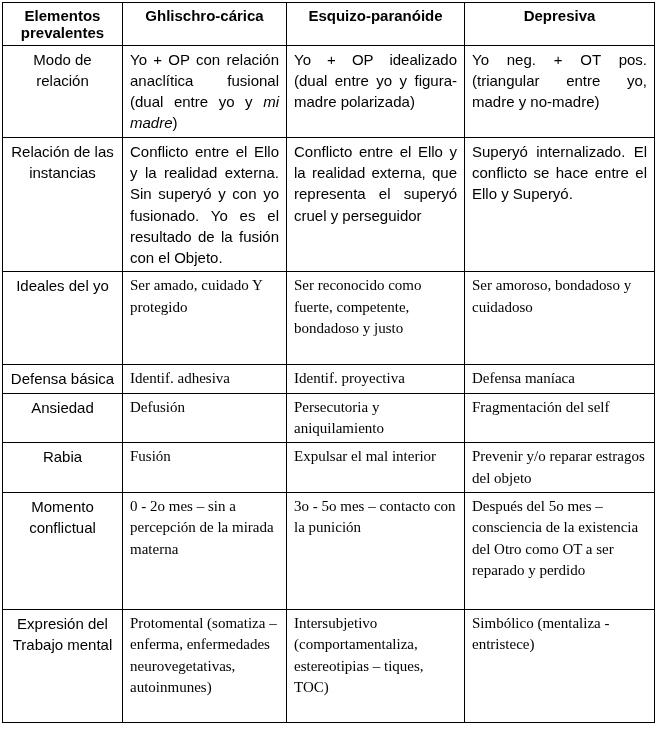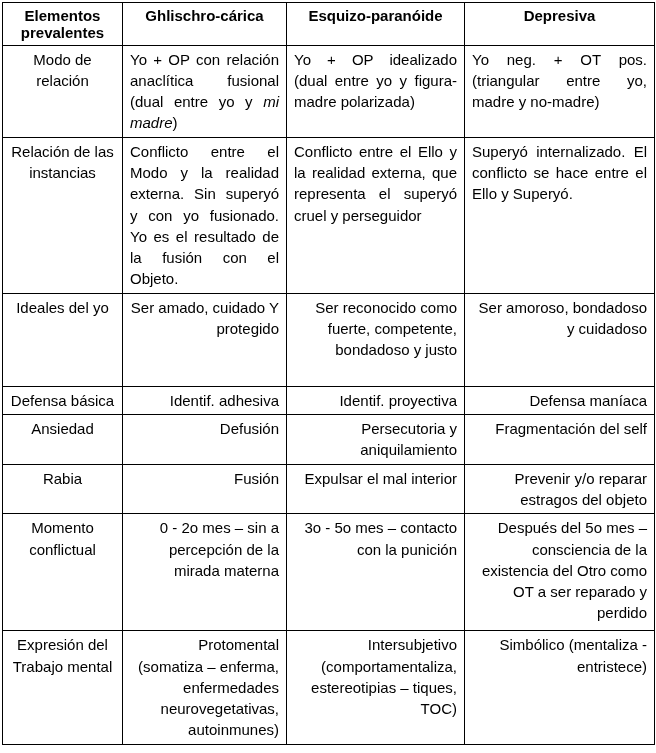--- a/index.html
+++ b/index.html
@@ -35,21 +35,21 @@
     font-weight: bold;
     text-align: center;
     line-height: 1.15;
     padding-top: 4px;
   }
   .label-cell {
     font-weight: normal;
     text-align: center;
     line-height: 1.38;
   }
-  .cent { text-align: right; }
+  .cent { text-align: left; font-family: Liberation Serif, serif; }
   .just { text-align: justify; }
   em { font-style: italic; }
 
   tr.r-header    { height: 36px; }
   tr.r-modo      { height: 90px; }
   tr.r-instancias{ height: 122px; }
   tr.r-ideales   { height: 93px; }
   tr.r-sentimiento{ height: 51px; }
   tr.r-defensa   { height: 25px; }
   tr.r-ansiedad  { height: 45px; }
@@ -79,21 +79,21 @@
 
     <tr class="r-modo">
       <td class="label-cell">Modo de relación</td>
       <td class="just"><span>Yo + OP con relación anaclítica fusional (dual entre yo y </span><em>mi madre</em><span>)</span></td>
       <td class="just">Yo + OP idealizado (dual entre yo y figura-madre polarizada)</td>
       <td class="just">Yo neg. + OT pos. (triangular entre yo, madre y no-madre)</td>
     </tr>
 
     <tr class="r-instancias">
       <td class="label-cell">Relación de las instancias</td>
-      <td class="just">Conflicto entre el Modo y la realidad externa. Sin superyó y con yo fusionado. Yo es el resultado de la fusión con el Objeto.</td>
+      <td class="just">Conflicto entre el Ello y la realidad externa. Sin superyó y con yo fusionado. Yo es el resultado de la fusión con el Objeto.</td>
       <td class="just">Conflicto entre el Ello y la realidad externa, que representa el superyó cruel y perseguidor</td>
       <td class="just">Superyó internalizado. El conflicto se hace entre el Ello y Superyó.</td>
     </tr>
 
     <tr class="r-ideales">
       <td class="label-cell">Ideales del yo</td>
       <td class="cent">Ser amado, cuidado Y protegido</td>
       <td class="cent">Ser reconocido como fuerte, competente, bondadoso y justo</td>
       <td class="cent">Ser amoroso, bondadoso y cuidadoso</td>
     </tr>

